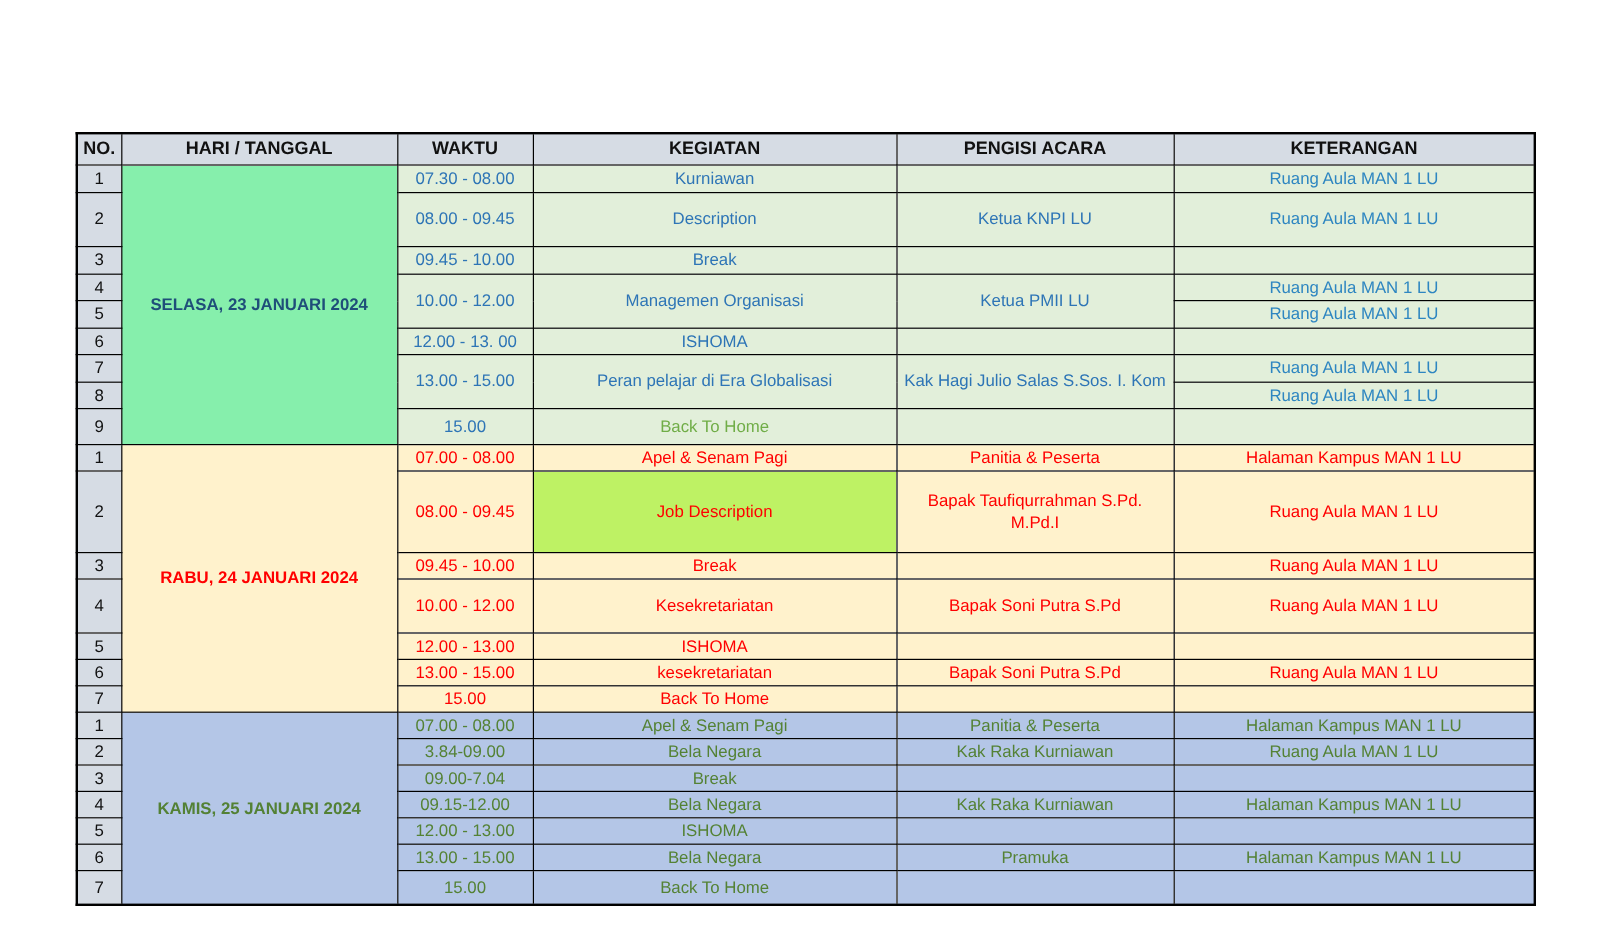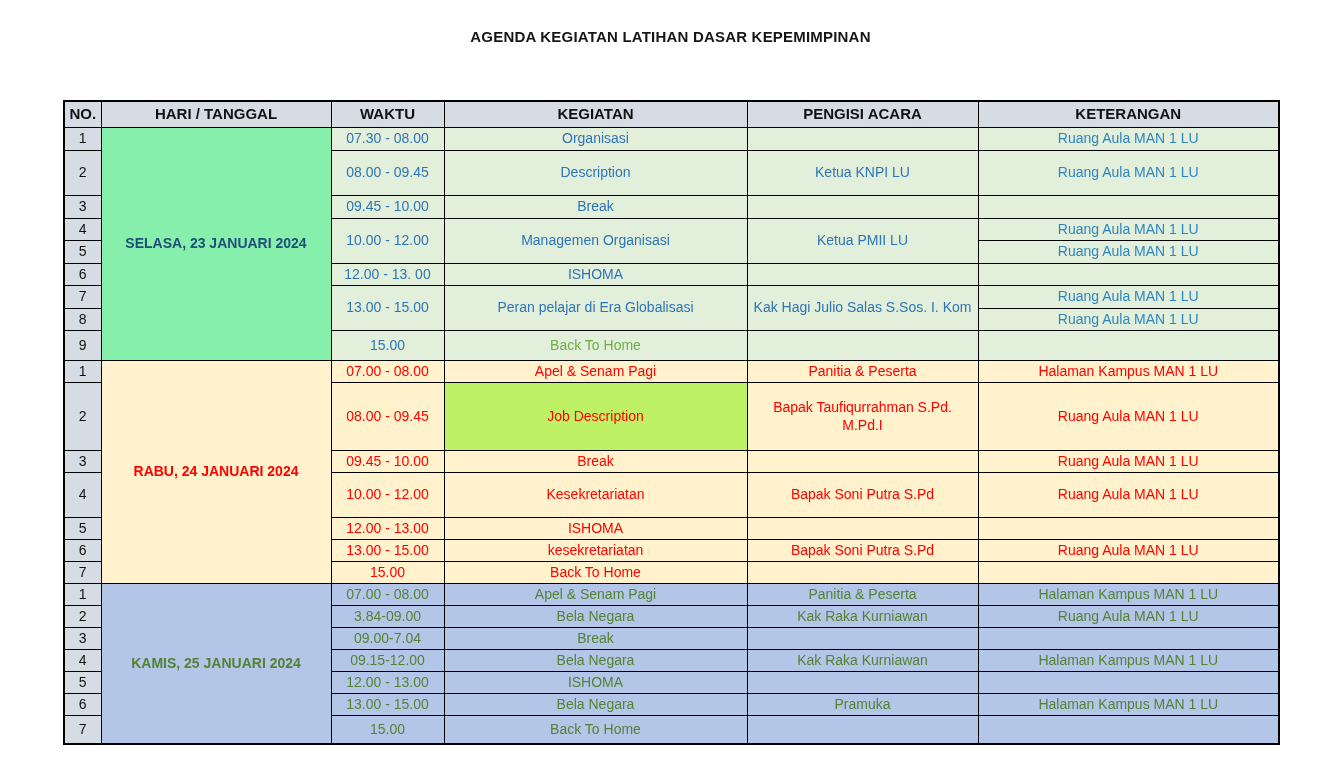--- a/index.html
+++ b/index.html
@@ -24,21 +24,21 @@
   .title-line {
     font-weight: bold;
     font-size: 15px;
     color: #161616;
     margin: 0 0 22px 0;
     letter-spacing: 0.2px;
   }
   table.agenda {
     position: absolute;
     left: 63px;
-    top: 100px;
+    top: 110px;
     width: 1215px;
     table-layout: fixed;
     border-collapse: collapse;
     border: 2.5px solid #000;
   }
   table.agenda th,
   table.agenda td {
     border: 1.5px solid #000;
     text-align: center;
     vertical-align: middle;
@@ -67,21 +67,20 @@
   .col-day { width: 230px; }
   .col-wkt { width: 113px; }
   .col-keg { width: 303px; }
   .col-pgi { width: 231px; }
   .col-ket { width: 301px; }
 </style>
 </head>
 <body>
 
 <div class="title-block">
-  <div class="title-line">AGENDA KEGIATAN LATIHAN DASAR KEPEMIMPINAN</div>
 </div>
 
 <table class="agenda">
   <colgroup>
     <col class="col-no">
       <col class="col-day">
       <col class="col-wkt">
     <col class="col-keg">
       <col class="col-pgi">
       <col class="col-ket">
@@ -94,21 +93,21 @@
         <th>KEGIATAN</th>
         <th>PENGISI ACARA</th>
         <th>KETERANGAN</th>
       </tr>
   </thead>
   <tbody>
       <tr style="height: 23px;">
         <td class="no-cell">1</td>
         <td class="day-cell" rowspan="9" style="background: #86efac; color: rgb(31, 78, 121);">SELASA, 23 JANUARI 2024</td>
         <td style="background: rgb(226, 239, 218); color: rgb(46, 117, 182);">07.30 - 08.00</td>
-        <td style="background: rgb(226, 239, 218); color: rgb(46, 117, 182);">Organisasi</td>
+        <td style="background: rgb(226, 239, 218); color: rgb(46, 117, 182);">Kurniawan</td>
         <td style="background: rgb(226, 239, 218); color: rgb(46, 117, 182);"></td>
         <td style="background: rgb(226, 239, 218); color: rgb(46, 134, 193);">Ruang Aula MAN 1 LU</td>
       </tr>
       <tr style="height: 45px;">
         <td class="no-cell">2</td>
         <td style="background: rgb(226, 239, 218); color: rgb(46, 117, 182);">08.00 - 09.45</td>
         <td style="background: rgb(226, 239, 218); color: rgb(46, 117, 182);">Description</td>
         <td style="background: rgb(226, 239, 218); color: rgb(46, 117, 182);">Ketua KNPI LU</td>
         <td style="background: rgb(226, 239, 218); color: rgb(46, 134, 193);">Ruang Aula MAN 1 LU</td>
       </tr>

